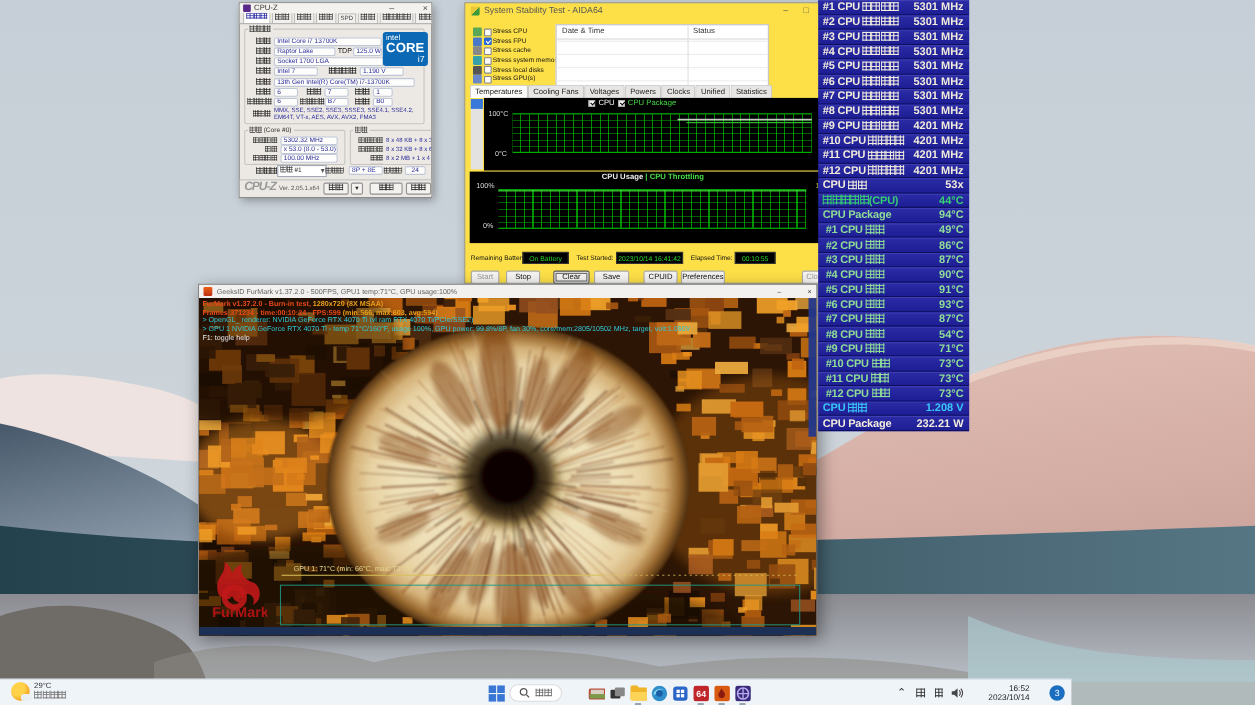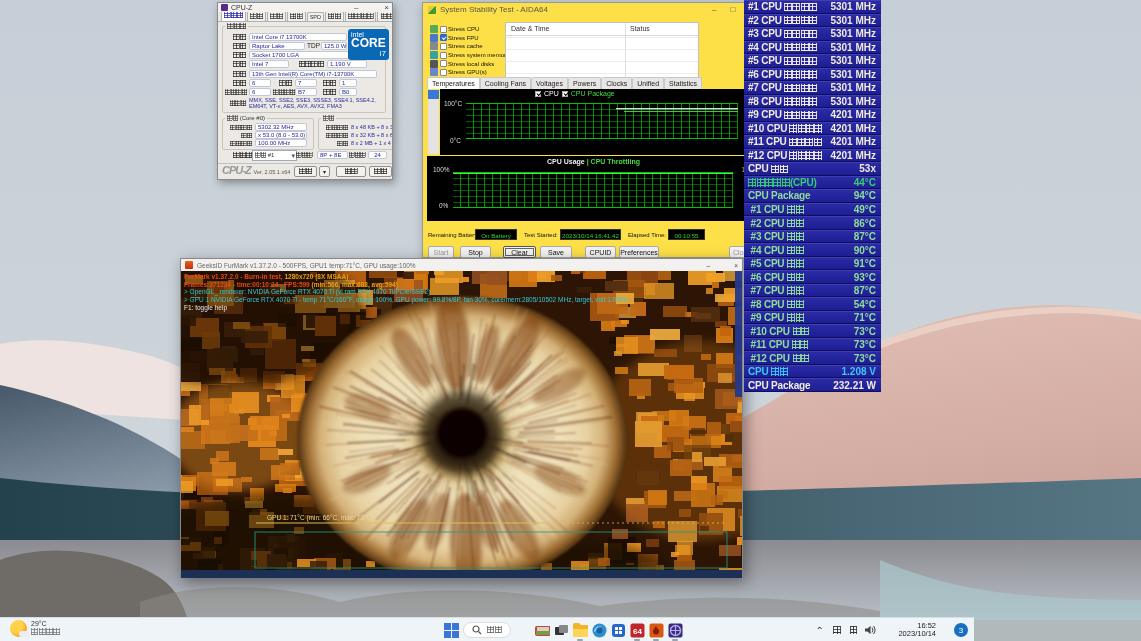--- a/index.html
+++ b/index.html
@@ -1090,20 +1090,25 @@
         <rect x="0" y="299" width="563" height="8" fill="#1c2f55"></rect>
       </svg>
       <div class="fmtx">
 <div style="color:#e84818;font-weight:bold">FurMark v1.37.2.0 - Burn-in test, <span style="color:#e8a018">1280x720 (8X MSAA)</span></div>
 <div style="color:#e84818;font-weight:bold">Frames:371234 - time:00:10:24 - FPS:599 <span style="color:#e8a018">(min:566, max:603, avg:594)</span></div>
 <div style="color:#30c8d8">&gt; OpenGL_ renderer: NVIDIA GeForce RTX 4070 Ti (vl ram RTX 4070 Ti/PCIe/SSE2)</div>
 <div style="color:#30c8d8">&gt; GPU 1 NVIDIA GeForce RTX 4070 Ti - temp 71°C/160°F, usage 100%, GPU power: 99.8%/8P, fan 30%, core/mem:2805/10502 MHz, target, volt:1.050V</div>
 <div style="color:#e8e8e8">F1: toggle help</div>
 </div>
       <div class="fmgl">GPU 1: 71°C (min: 66°C, max: 73°C)</div>
+      <div class="fmlogo"><svg width="52" height="62" viewBox="0 0 52 62">
+<path d="M8,38 q-4,-10 2,-18 q4,-5 3,-12 q6,3 7,10 q3,-6 9,-8 q-2,6 1,10 q3,5 8,6 q6,2 7,9 q1,8 -6,12 q2,-6 -2,-9 q-3,-2 -6,0 q-4,2 -3,7 q-6,-1 -8,-6 q-4,6 -12,-1 Z" fill="#c01818" opacity="0.9"></path>
+<circle cx="22" cy="40" r="9" fill="none" stroke="#c01818" stroke-width="5" opacity="0.9"></circle>
+<text x="2" y="58" font-family="Liberation Sans" font-weight="bold" font-size="13" fill="#b81414" opacity="0.95">FurMark</text>
+</svg></div>
     </div>
   </div>
 <div class="sensor">
     <div class="srow sw">
       <span>#1 CPU <i class="cj sp"></i><i class="cj sp"></i><i class="cj sp"></i><i class="cj sp"></i></span>
       <b>5301 MHz</b>
     </div>
     <div class="srow sw">
       <span>#2 CPU <i class="cj sp"></i><i class="cj sp"></i><i class="cj sp"></i><i class="cj sp"></i></span>
       <b>5301 MHz</b>

